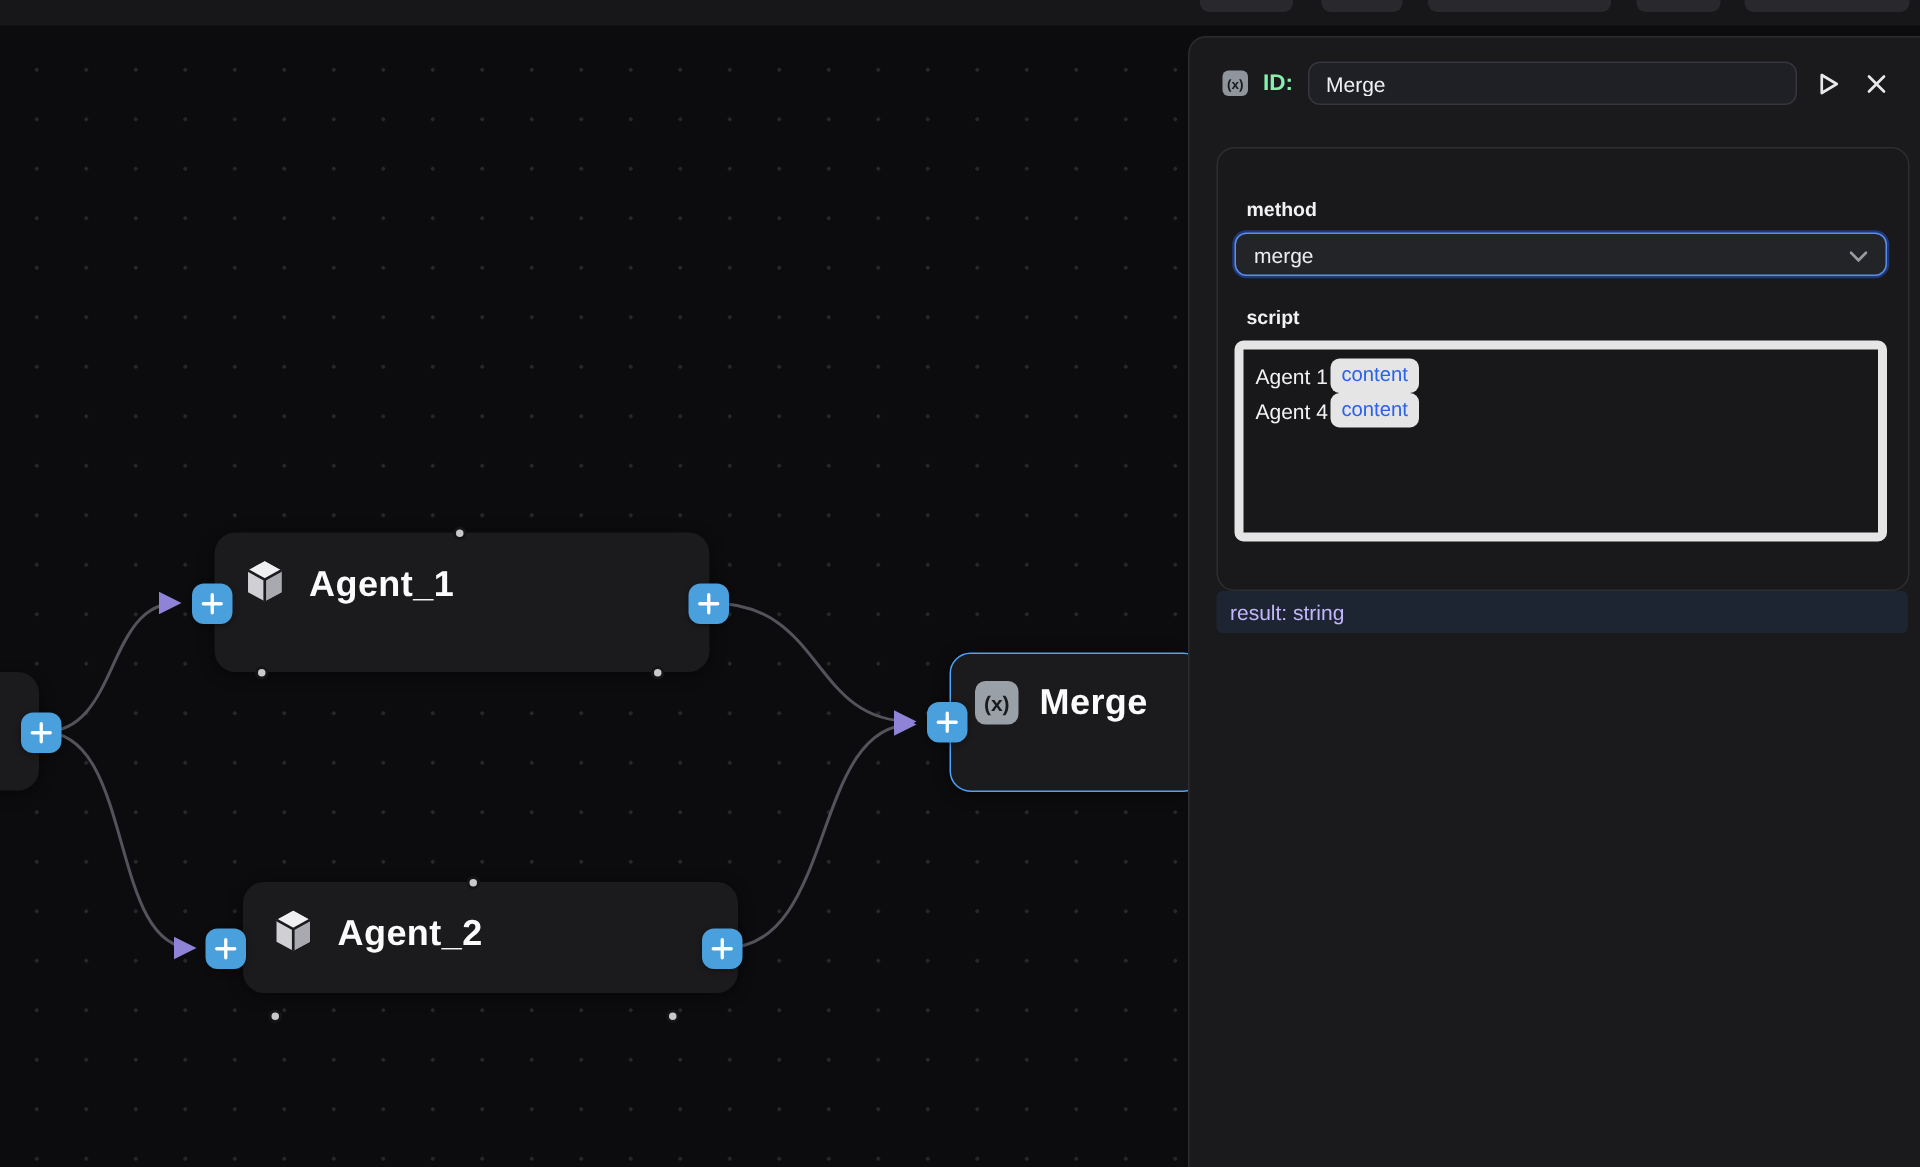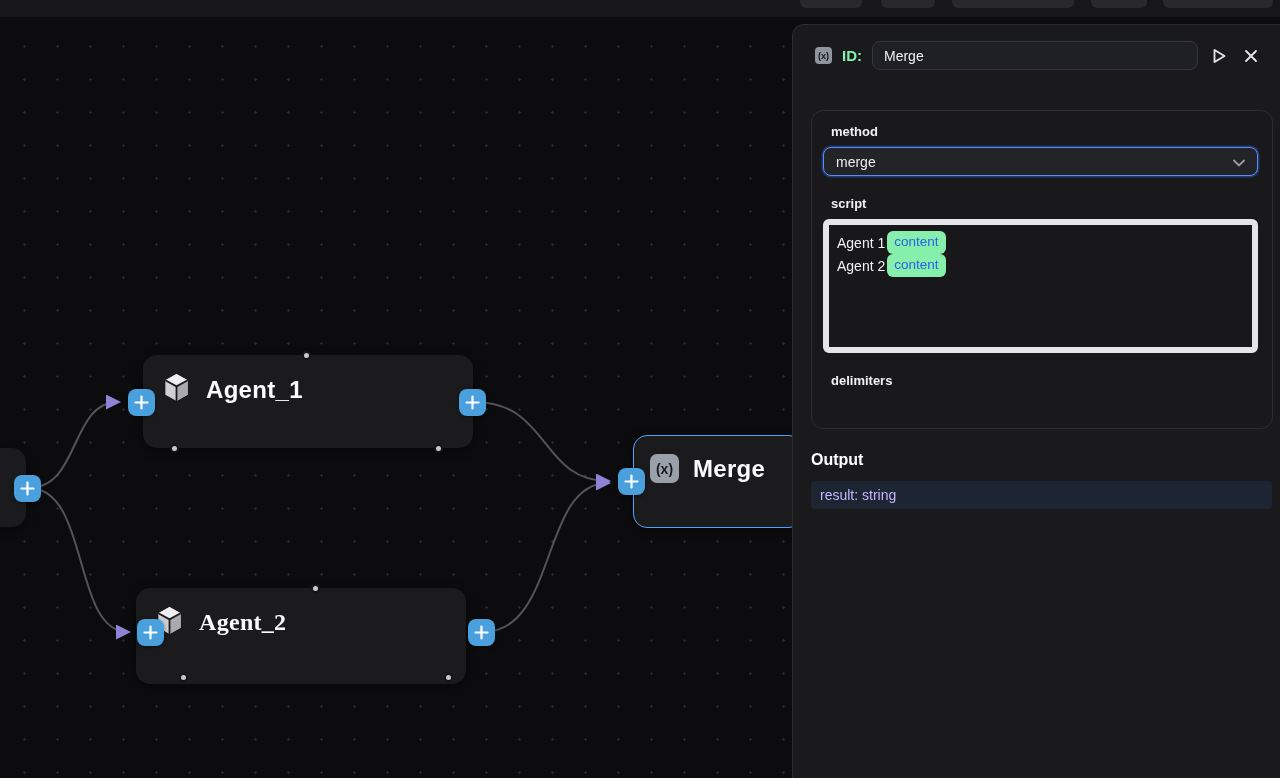--- a/index.html
+++ b/index.html
@@ -48,34 +48,34 @@
     justify-content:center; flex:none; }
   .hdr-id { font-size:15px; color:#86efac; font-weight:bold; flex:none; }
   .id-input { flex:1; height:29px; background:#1e2025; border:1px solid #35373d;
     border-radius:8px; color:#f0f0f2; font-size:14px; padding:0 11px;
     font-family:"Liberation Sans", sans-serif; outline:none; }
   .hdr-icon { width:22px; height:22px; display:flex; align-items:center;
     justify-content:center; cursor:pointer; flex:none; color:#e8e8ea; }
   .panel-desc { padding:6px 22px 14px 18px; font-size:15px; color:#fafafa;
     border-bottom:1px solid #27272b; }
 
-  .card { margin:32px 8px 0 18px; width:462px; border:1px solid #2d2d32;
-    border-radius:12px; background:#19191c; padding:5px 14px 32px 11px; }
+  .card { margin:20px 8px 0 18px; width:462px; border:1px solid #2d2d32;
+    border-radius:12px; background:#19191c; padding:25px 14px 32px 11px; }
   .field-label { font-size:13px; font-weight:bold; color:#f2f2f4; margin:8px 0 8px 8px; }
   .select { height:29px; background:#232428; border:1px solid #2c2d32; border-radius:8px;
     display:flex; align-items:center; padding:0 12px; font-size:14px; color:#ededf0;
     justify-content:space-between; cursor:pointer; }
   .select.focused { border:1px solid #5b8def; box-shadow:0 0 0 1.5px rgba(34,60,130,.9); }
   .chev { color:#9a9aa2; flex:none; }
 
   .script-box { border:6px solid #e5e5e5; border-radius:6px; background:#18181b;
     height:134px; padding:6px 8px; margin-top:2px; }
   .script-line { display:flex; align-items:center; font-size:14px; color:#f2f2f4;
     line-height:20px; }
-  .var-badge { background:#86efac; color:#2a62e8; border-radius:6px; padding:1px 7px 2px;
+  .var-badge { background:#e5e5e5; color:#2a62e8; border-radius:6px; padding:1px 7px 2px;
     font-size:13.5px; margin-left:2px; }
 
   .output-title { margin:22px 0 12px 18px; font-size:16px; font-weight:bold; color:#fff; }
   .result-row { margin:0 8px 0 18px; background:#1c2531; border-radius:4px;
     padding:6px 9px; font-size:14px; color:#c4b5fd; }
 </style>
 </head>
 <body>
 
 <div class="topbar">
@@ -129,21 +129,21 @@
   </div>
   <div class="plus-btn" style="left:459px;top:372px;">
     <svg width="15" height="15" viewBox="0 0 15 15">
         <path d="M7.5 1.5 V13.5 M1.5 7.5 H13.5" stroke="#fff" stroke-width="2.2" stroke-linecap="round"></path>
       </svg>
   </div>
   <div class="handle-dot" style="left:302px;top:334px;"></div>
   <div class="handle-dot" style="left:170px;top:427px;"></div>
   <div class="handle-dot" style="left:434px;top:427px;"></div>
 
-  <div class="node" style="left:136px;top:571px;width:330px;height:96px;font-family:Liberation Serif, serif;">
+  <div class="node" style="left:162px;top:571px;width:330px;height:74px;">
     <div class="node-head">
       <span>
         <svg width="27" height="29" viewBox="0 0 24 26">
           <path d="M12 1 L22 6.5 V19.5 L12 25 L2 19.5 V6.5 Z" fill="#cfcfd4"></path>
           <path d="M12 1 L22 6.5 L12 12 L2 6.5 Z" fill="#efeff2"></path>
           <path d="M12 12 L22 6.5 V19.5 L12 25 Z" fill="#a9a9b0"></path>
           <path d="M12 12 V25 M12 12 L2 6.5 M12 12 L22 6.5" stroke="#1b1b1e" stroke-width="1.6" fill="none"></path>
         </svg>
       </span>
       <span class="node-title">Agent_2</span>
@@ -206,23 +206,21 @@
       </span>
     </div>
 
     <div class="field-label" style="margin-top:20px;">script</div>
     <div class="script-box">
       <div class="script-line">
         <span>Agent 1</span>
         <span class="var-badge">content</span>
       </div>
       <div class="script-line">
-        <span>Agent 2</span>
+        <span>Agent 4</span>
         <span class="var-badge">content</span>
       </div>
     </div>
 
-    <div class="field-label" style="margin-top:20px;">delimiters</div>
-  </div>
-
-  <div class="output-title">Output</div>
+  </div>
+
   <div class="result-row">result: string</div>
 </div>
 
 </body></html>

